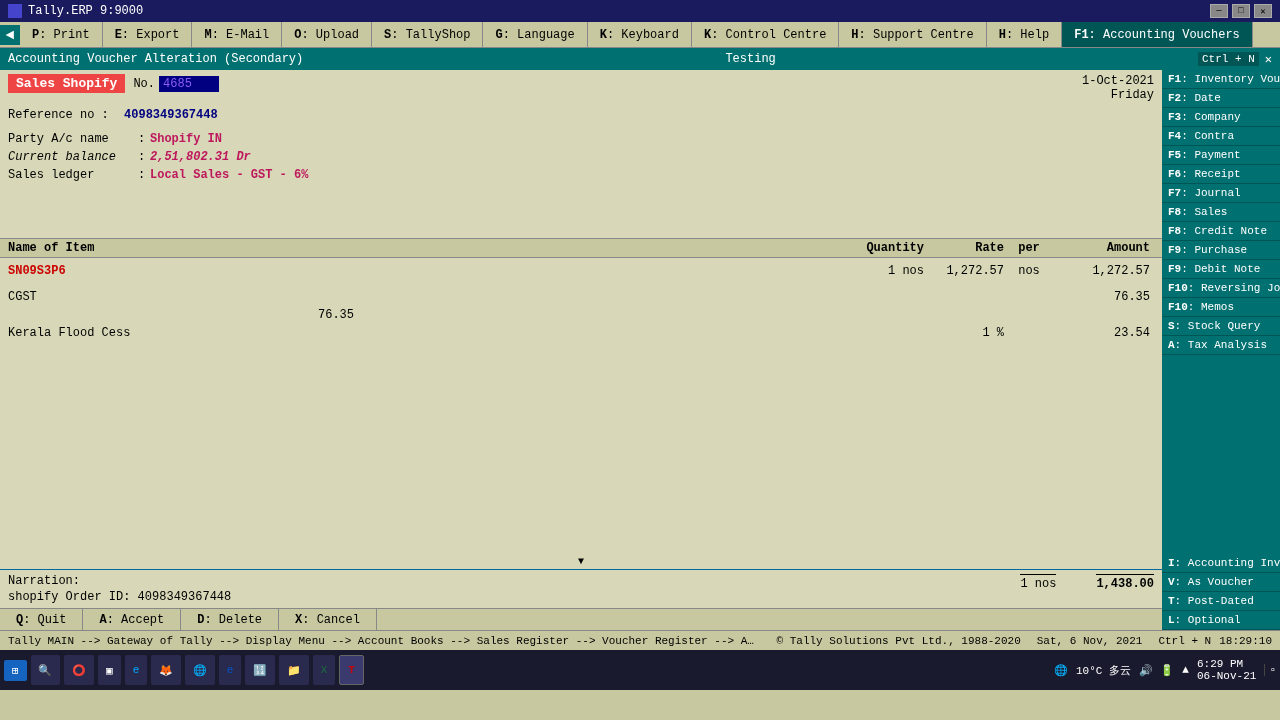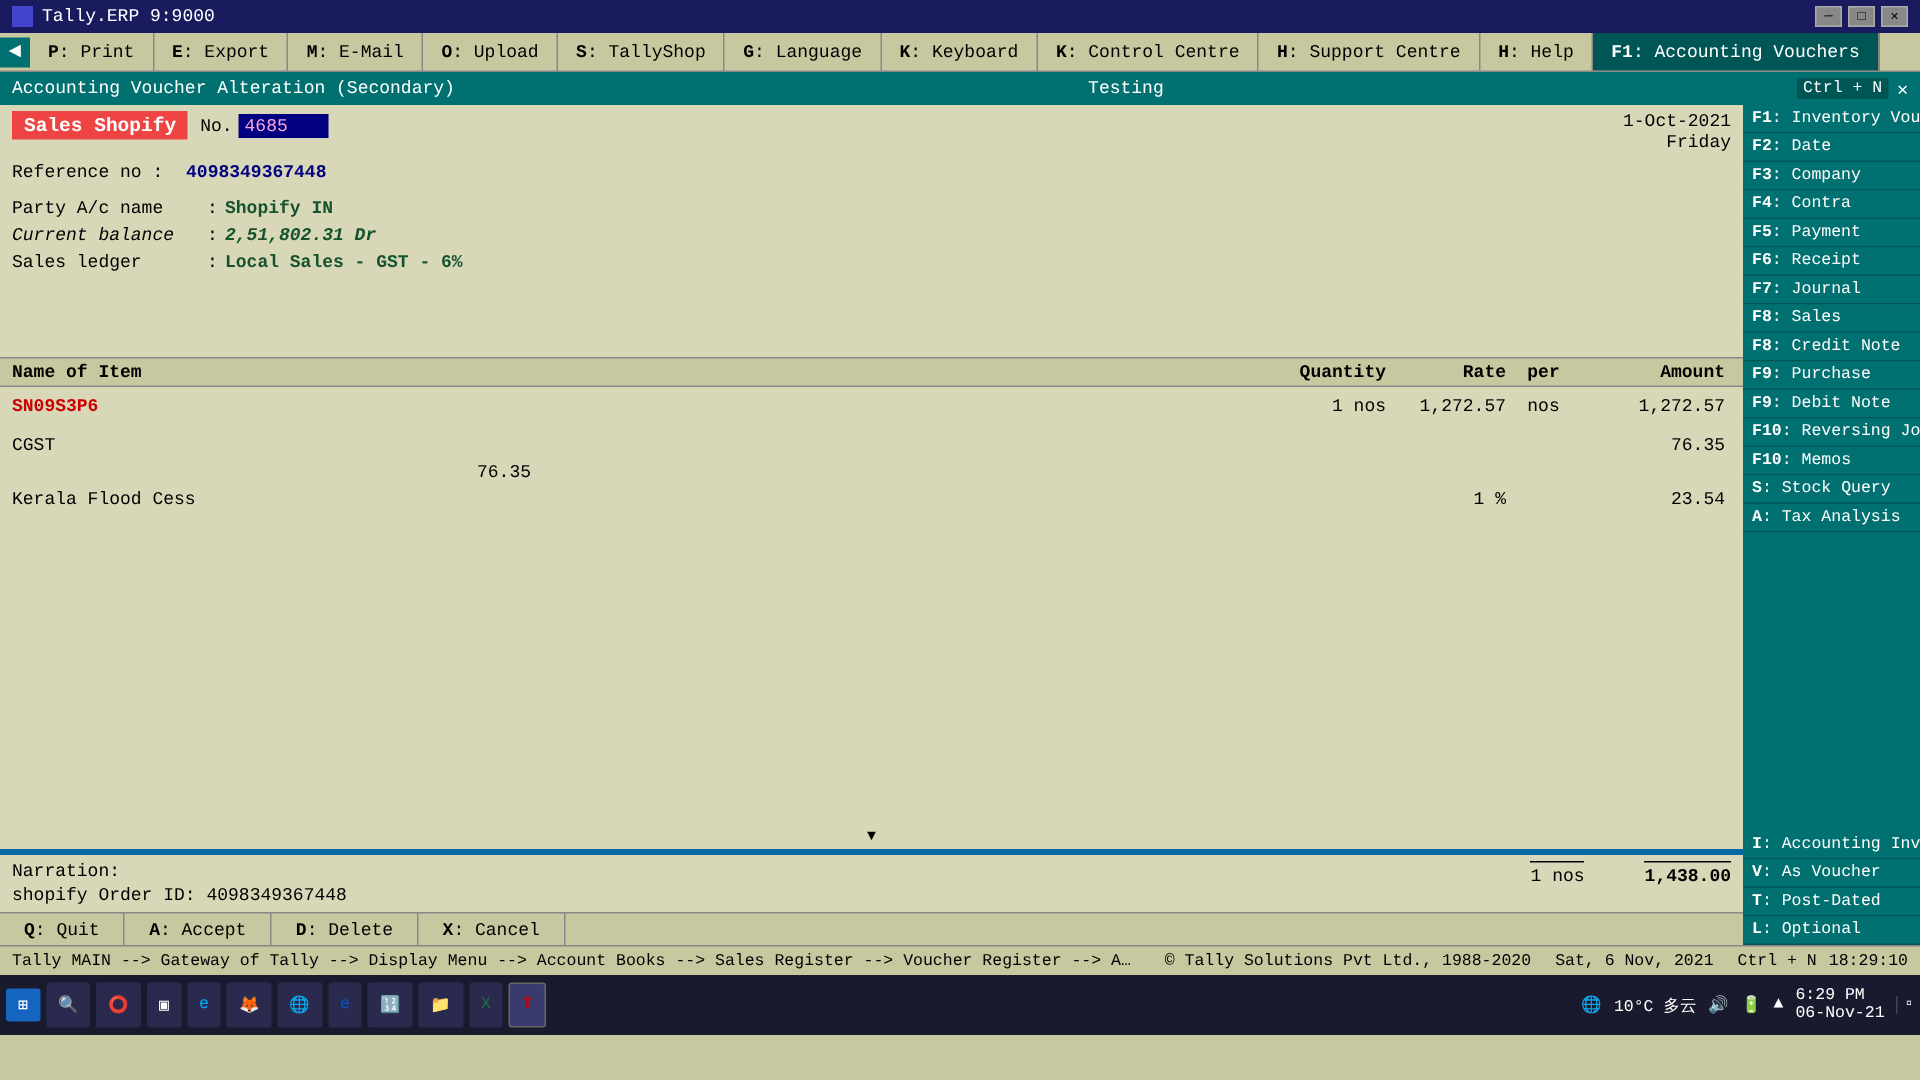--- a/index.html
+++ b/index.html
@@ -140,21 +140,21 @@
       font-weight: bold;
       font-size: 13px;
     }
     .voucher-no-area {
       display: flex;
       align-items: center;
       gap: 4px;
     }
     .voucher-no-input {
       background: #000080;
-      color: #f9a8d4;
+      color: #8b5cf6;
       padding: 1px 4px;
       min-width: 60px;
       font-family: 'Courier New', monospace;
       font-size: 12px;
     }
     .voucher-date {
       text-align: right;
       font-size: 12px;
     }
     .ref-row {
@@ -171,21 +171,21 @@
     }
     .field-label {
       width: 130px;
       color: #000;
       font-size: 12px;
     }
     .field-colon {
       width: 12px;
     }
     .field-value {
-      color: #14532d;
+      color: #be185d;
       font-size: 12px;
       font-weight: bold;
     }
     .field-value.italic {
       font-style: italic;
     }
     
     .table-header {
       background: #c8c8a0;
       display: flex;
@@ -209,21 +209,21 @@
     .table-row {
       display: flex;
       padding: 2px 8px;
       font-size: 12px;
     }
     .table-row.item-row { margin-top: 4px; }
     .item-name { color: #cc0000; font-weight: bold; }
     
     .narration-area {
       padding: 4px 8px;
-      border-top: 4px solid #0369a1;
+      border-top: 1px solid #0369a1;
       font-size: 12px;
     }
     .narration-row {
       display: flex;
       align-items: flex-start;
     }
     .narration-content { margin-top: 2px; color: #000; }
     
     .bottom-bar {
       background: #c8c8a0;

